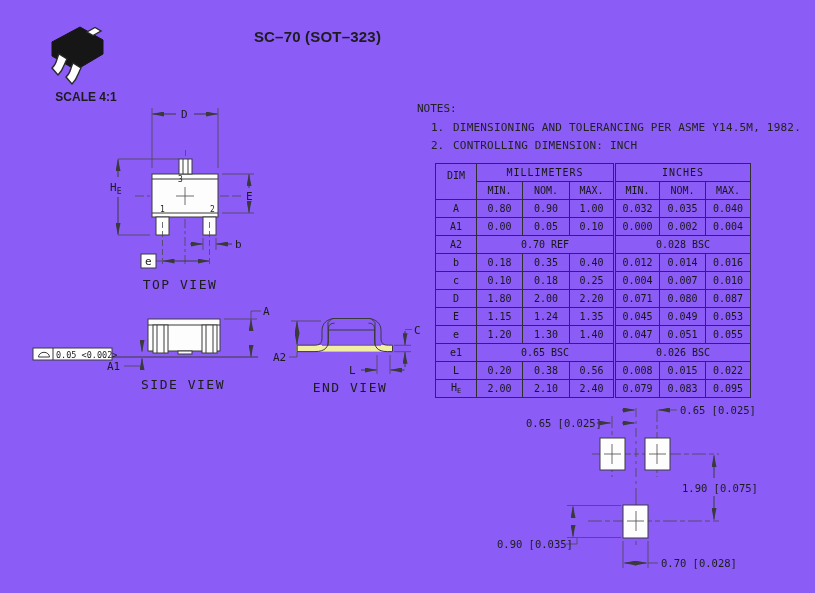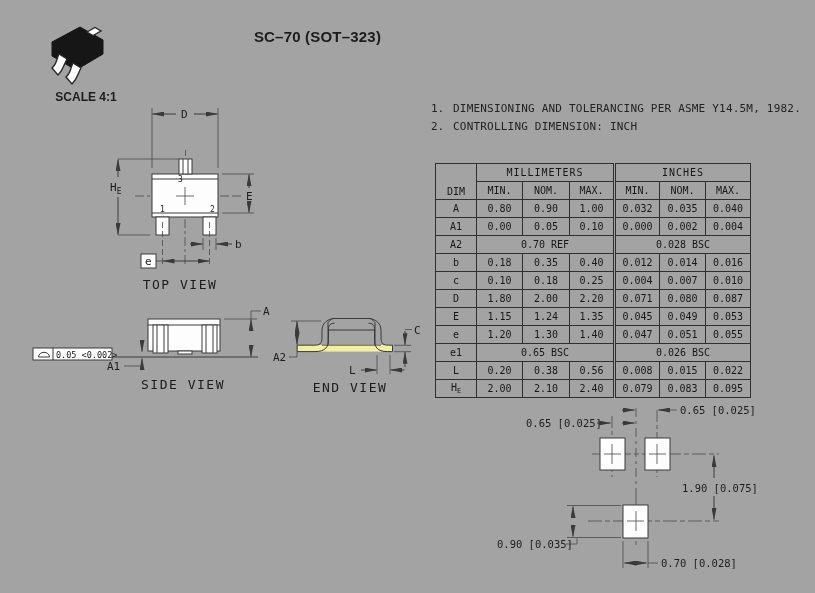--- a/index.html
+++ b/index.html
@@ -1,16 +1,16 @@
 <!DOCTYPE html>
 <html><head>
 <meta charset="utf-8">
 <style>
   html,body{margin:0;padding:0;background:#ffffff;}
-  .page{position:relative;width:815px;height:593px;background:#a3a3a3;overflow:hidden;
+  .page{position:relative;width:815px;height:593px;background:#8b5cf6;overflow:hidden;
         font-family:"Liberation Sans",sans-serif;color:#1c1c1c;}
   
   .titleblock{position:absolute;left:225px;top:30px;width:185px;text-align:center;line-height:14px;}
   .titleblock .t1{font-size:15px;font-weight:bold;letter-spacing:.2px;}
   .titleblock .t2{font-size:13px;margin-top:1px;}
   .scalelabel{position:absolute;left:30px;top:90px;width:112px;text-align:center;
               font-size:12px;font-weight:bold;}
   
   .notes{position:absolute;left:417px;top:102px;font-family:"DejaVu Sans Mono",monospace;
          font-size:11px;color:#222;}
@@ -20,21 +20,21 @@
   .note-item .ntxt{letter-spacing:.2px;}
   
   table.dims{position:absolute;left:435px;top:163px;border-collapse:collapse;
              font-family:"DejaVu Sans Mono",monospace;font-size:10px;color:#171717;}
   table.dims td,table.dims th{border:1px solid #2f2f2f;text-align:center;padding:0;
              height:17px;font-weight:normal;white-space:nowrap;}
   table.dims .grp{letter-spacing:1px;}
   table.dims .dimcol{width:40px;}
   table.dims .c1{width:45px}.c2{width:46px}.c3{width:43px}.c4{width:43px}.c5{width:45px}.c6{width:44px}
   table.dims .dbl{border-left:3px double #2f2f2f;}
-  table.dims td.dimhead{vertical-align:bottom;padding-bottom:2px;}
+  table.dims td.dimhead{vertical-align:bottom;padding-bottom:18px;}
   .sub{font-size:7px;vertical-align:-2px;}
   
   svg.draw{position:absolute;left:0;top:0;}
   .ln{stroke:#3a3a3a;stroke-width:1;fill:none;}
   .thin{stroke:#4a4a4a;stroke-width:.8;fill:none;}
   .whitefill{fill:#fdfdfd;}
   .dt{font-family:"DejaVu Sans Mono",monospace;font-size:11px;fill:#1c1c1c;}
   .dts{font-family:"DejaVu Sans Mono",monospace;font-size:8.5px;fill:#1c1c1c;}
   .dtp{font-family:"DejaVu Sans Mono",monospace;font-size:10.5px;fill:#1c1c1c;}
   .vt{font-family:"DejaVu Sans Mono",monospace;font-size:13px;letter-spacing:1.5px;fill:#1c1c1c;}
@@ -44,20 +44,21 @@
 <body>
 
 <div class="page">
 
   <div class="titleblock">
     <div class="t1">SC–70 (SOT–323)</div>
   </div>
   <div class="scalelabel">SCALE 4:1</div>
 
   <div class="notes">
+    <div class="nh">NOTES:</div>
     <div class="note-item">
       <span class="nnum">1.</span>
       <span class="ntxt">DIMENSIONING AND TOLERANCING PER ASME Y14.5M, 1982.</span>
     </div>
     <div class="note-item">
       <span class="nnum">2.</span>
       <span class="ntxt">CONTROLLING DIMENSION: INCH</span>
     </div>
   </div>
 

